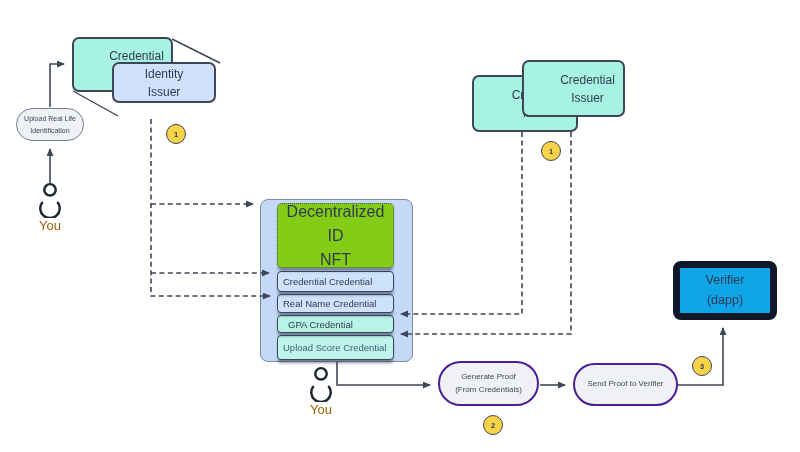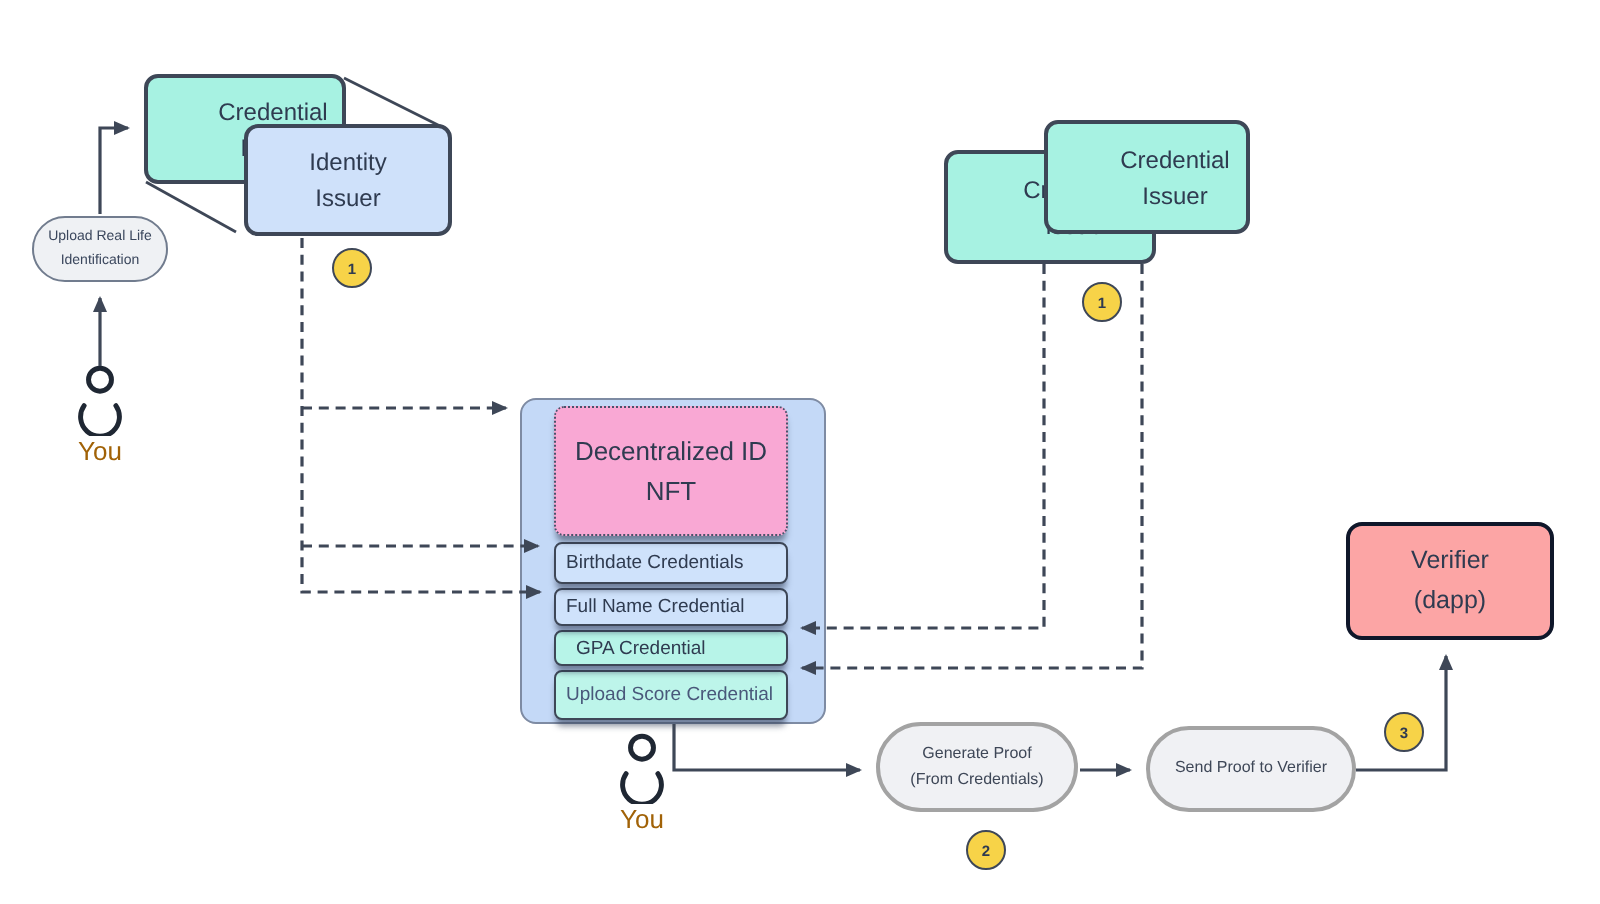--- a/index.html
+++ b/index.html
@@ -4,32 +4,32 @@
 <style>
   html,body{margin:0;padding:0;background:#ffffff;}
   .canvas{position:relative;width:800px;height:452px;background:#ffffff;overflow:hidden;
           font-family:"Liberation Sans",sans-serif;}
   .wires{position:absolute;left:0;top:0;width:800px;height:452px;pointer-events:none;z-index:10;}
   .node{position:absolute;box-sizing:border-box;display:flex;align-items:center;justify-content:center;
         text-align:center;white-space:pre-line;color:#2f3b50;}
   .teal{background:#a7f2e2;border:2px solid #3e4757;border-radius:7px;font-size:12px;line-height:1.5;padding-left:28px;}
   .blue{background:#cfe1fa;border:2px solid #3e4757;border-radius:7px;font-size:12px;line-height:1.5;}
   .wallet{background:#c4d9f7;border:1.2px solid #7e8ba3;border-radius:8px;}
-  .nft-dotted{background:#f9a8d4;border:1.5px dotted #48536b;border-radius:5px;font-size:13px;
+  .nft-dotted{background:#84cc16;border:1.5px dotted #48536b;border-radius:5px;font-size:16px;
         line-height:1.5;box-shadow:0 4px 3px -1px rgba(42,53,79,.55);}
   .cred-row{border:1.5px solid #3e4757;border-radius:4px;font-size:9.5px;justify-content:flex-start;
         padding-left:5px;box-shadow:0 4px 3px -1px rgba(42,53,79,.55);}
   .row-blue{background:#cfe2fb;}
   .row-teal{background:#b7f4e8;padding-left:10px;}
   .row-teal-light{background:#bdf5ea;color:#49587a;}
-  .stadium{background:#f0f1f4;border:2px solid #a3a3a3;border-radius:999px;font-size:8px;
+  .stadium{background:#f0f1f4;border:2px solid #4c1d95;border-radius:999px;font-size:8px;
         color:#3e4757;line-height:1.55;}
   .upload{background:#eff1f4;border:1.5px solid #717c8e;border-radius:17px;font-size:7px;
         line-height:1.6;color:#3a465c;}
-  .verifier{background:#fca5a5;border:2px solid #0f172a;border-radius:8px;font-size:12.5px;line-height:1.55;}
+  .verifier{background:#0ea5e9;border:7px solid #0f172a;border-radius:8px;font-size:12.5px;line-height:1.55;}
   .badge{background:#f7d348;border:1.5px solid #3e4757;border-radius:50%;font-size:7.5px;
         font-weight:bold;width:20px;height:20px;z-index:12;color:#2f3b50;}
   .you-label{position:absolute;font-size:13px;color:#a16207;text-align:center;}
   .person{position:absolute;z-index:5;}
 </style>
 </head>
 <body>
 
 <div class="canvas">
 
@@ -56,38 +56,38 @@
 
     <path d="M337,362 L337,385 L430,385" fill="none" stroke="#3e4757" stroke-width="1.6" marker-end="url(#arw)"></path>
 
     <path d="M540,385 L565,385" fill="none" stroke="#3e4757" stroke-width="1.6" marker-end="url(#arw)"></path>
 
     <path d="M678,385 L723,385 L723,328" fill="none" stroke="#3e4757" stroke-width="1.6" marker-end="url(#arw)"></path>
   </svg>
 
   <div class="node teal" style="left:72px;top:37px;width:101px;height:55px;z-index:1;">Credential
 Issuer</div>
-  <div class="node blue" style="left:122px;top:62px;width:104px;height:56px;z-index:2;">Identity
+  <div class="node blue" style="left:112px;top:62px;width:104px;height:41px;z-index:2;">Identity
 Issuer</div>
   <div class="node badge" style="left:166px;top:124px;">1</div>
 
   <div class="node upload" style="left:16px;top:108px;width:68px;height:33px;">Upload Real Life
 Identification</div>
 
   <svg class="person" style="left:35px;top:182px;" width="30" height="36" viewBox="0 0 34 40">
     <circle cx="17" cy="8.5" r="6.5" fill="none" stroke="#1f2733" stroke-width="2.8"></circle>
     <path d="M8,23.2 A11 11 0 1 0 26,23.2" fill="none" stroke="#1f2733" stroke-width="2.8" stroke-linecap="round"></path>
   </svg>
   <div class="you-label" style="left:30px;top:218px;width:40px;">You</div>
 
   <div class="node wallet" style="left:260px;top:199px;width:153px;height:163px;z-index:1;"></div>
   <div class="node nft-dotted" style="left:277px;top:203px;width:117px;height:65px;z-index:6;">Decentralized ID
 NFT</div>
-  <div class="node cred-row row-blue" style="left:277px;top:271px;width:117px;height:21px;z-index:5;">Birthdate Credentials</div>
-  <div class="node cred-row row-blue" style="left:277px;top:294px;width:117px;height:19px;z-index:4;">Full Name Credential</div>
+  <div class="node cred-row row-blue" style="left:277px;top:271px;width:117px;height:21px;z-index:5;">Credential Credential</div>
+  <div class="node cred-row row-blue" style="left:277px;top:294px;width:117px;height:19px;z-index:4;">Real Name Credential</div>
   <div class="node cred-row row-teal" style="left:277px;top:315px;width:117px;height:18px;z-index:3;">GPA Credential</div>
   <div class="node cred-row row-teal-light" style="left:277px;top:335px;width:117px;height:25px;z-index:2;">Upload Score Credential</div>
 
   <svg class="person" style="left:306px;top:366px;" width="30" height="36" viewBox="0 0 34 40">
     <circle cx="17" cy="8.5" r="6.5" fill="none" stroke="#1f2733" stroke-width="2.8"></circle>
     <path d="M8,23.2 A11 11 0 1 0 26,23.2" fill="none" stroke="#1f2733" stroke-width="2.8" stroke-linecap="round"></path>
   </svg>
   <div class="you-label" style="left:301px;top:402px;width:40px;">You</div>
 
   <div class="node teal" style="left:472px;top:75px;width:106px;height:57px;z-index:1;">Credential

